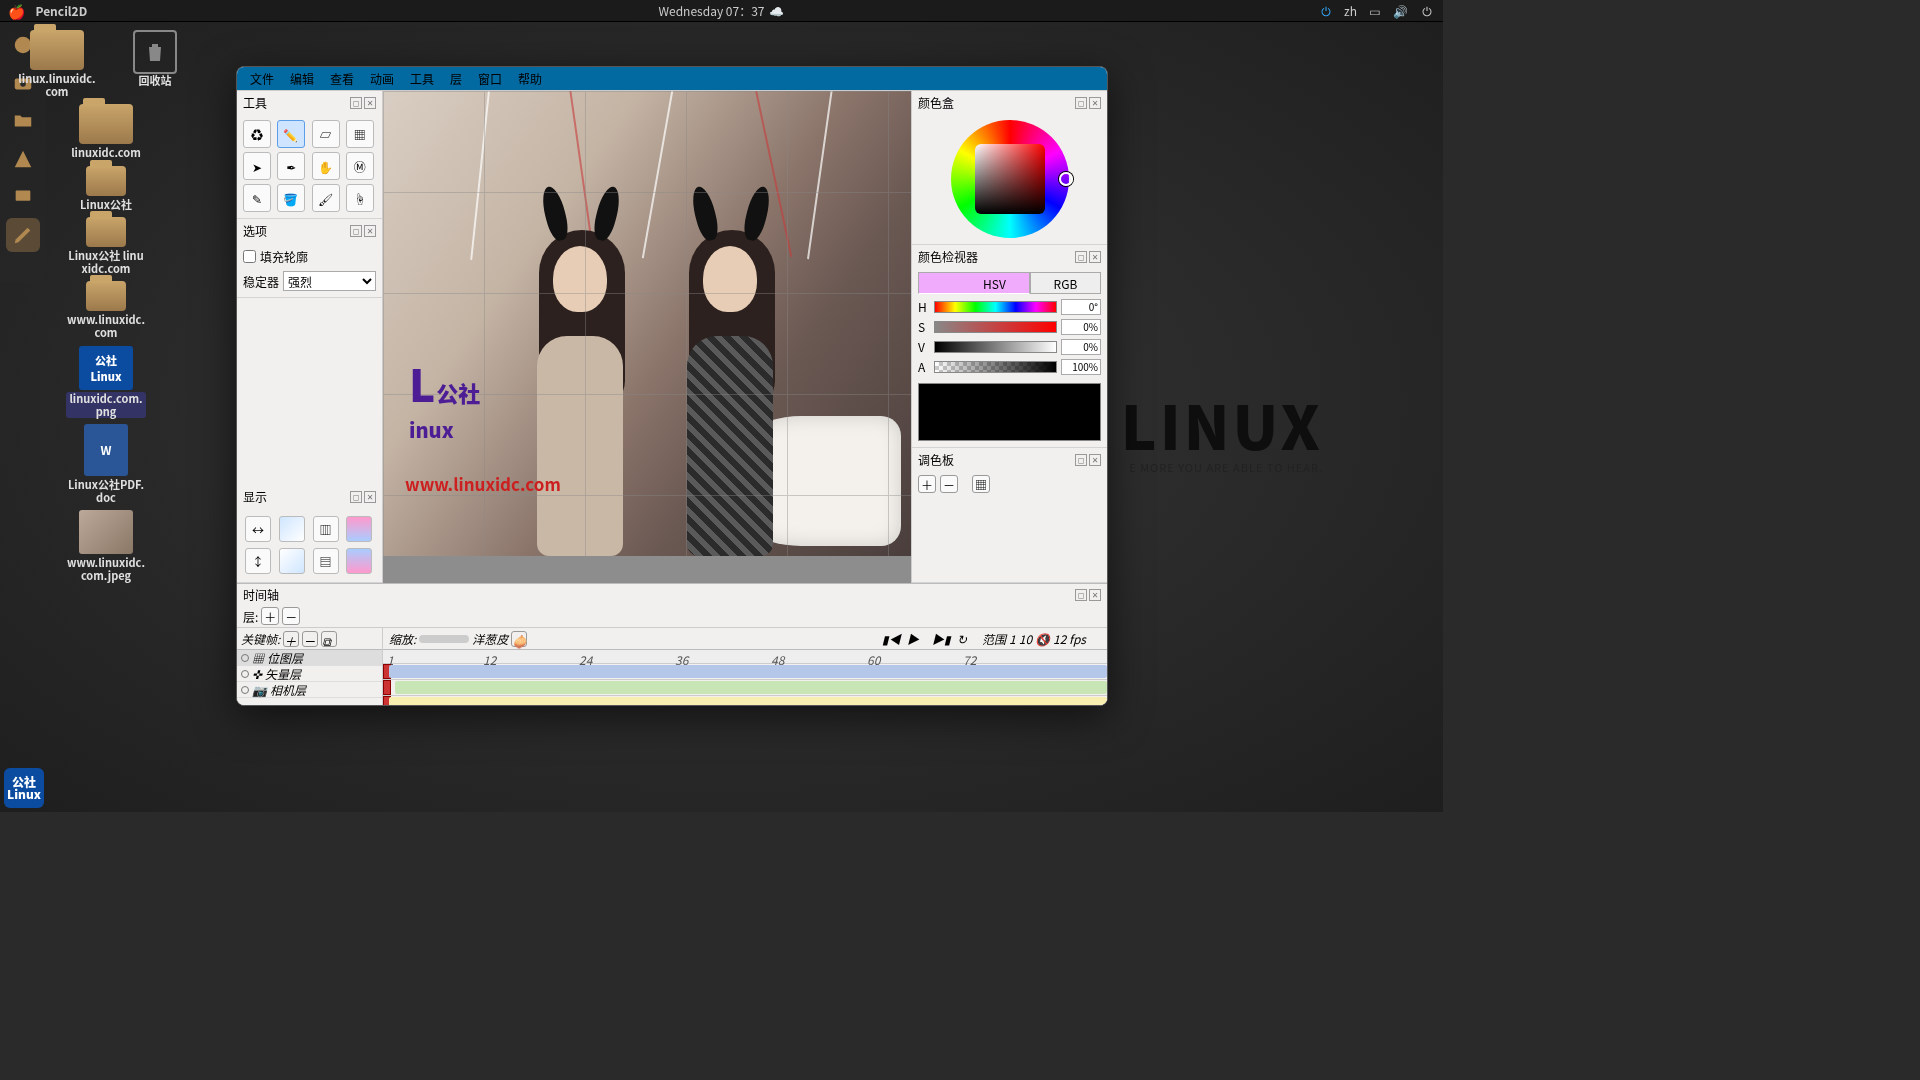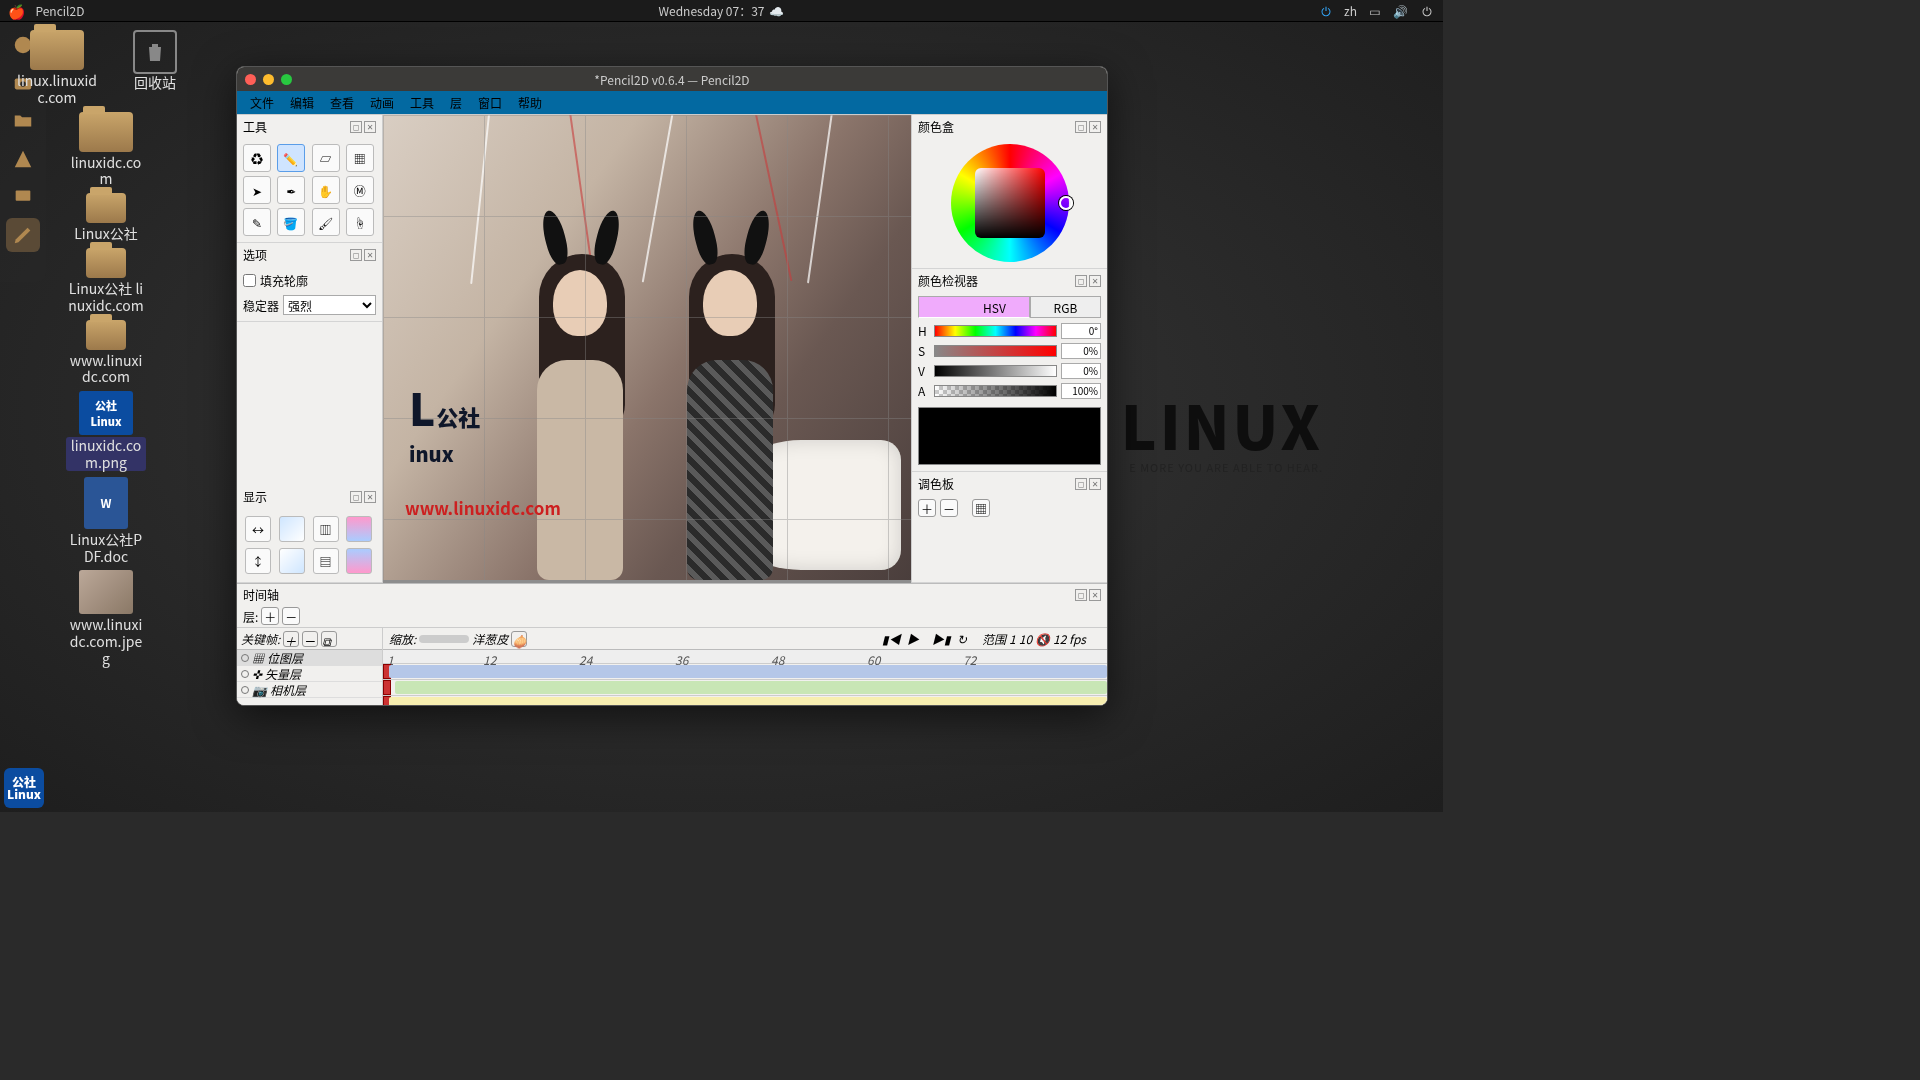--- a/index.html
+++ b/index.html
@@ -9,41 +9,41 @@
 .wallpaper { position: absolute; inset: 0; background:
   radial-gradient(ellipse at 50% 50%, #373737 0%, #282828 60%, #1e1e1e 100%);
 }
 .watermark { position:absolute; right:120px; top:380px; color:#0e0e0e; font-family: Arial Black, sans-serif; }
 .watermark .big { font-size:60px; font-weight:900; letter-spacing:3px; }
 .watermark .sub { font-size:11px; letter-spacing:1px; color:#222; margin-top:-8px; text-align:right;}
 
 
 .topbar { position:absolute; top:0; left:0; right:0; height:22px; background:#1b1b1b; color:#ccc; display:flex; align-items:center; padding:0 8px; border-bottom:1px solid #000;}
 .topbar .apple { font-size:14px; margin-right:10px; }
-.topbar .appname { font-weight:400; }
+.topbar .appname { font-weight:700; }
 .topbar .center { position:absolute; left:50%; transform:translateX(-50%); display:flex; align-items:center; gap:4px;}
 .topbar .right { margin-left:auto; display:flex; gap:10px; align-items:center;}
 .tico { display:inline-flex; width:16px; height:16px; align-items:center; justify-content:center;}
 
 
 .dock { position:absolute; left:0; top:22px; width:46px; height:260px; background:rgba(40,40,40,.4); border-radius:0 10px 10px 0; display:flex; flex-direction:column; align-items:center; padding:6px 0; gap:4px;}
 .dock .d { width:34px; height:34px; border-radius:6px; display:flex; align-items:center; justify-content:center; color:#b08850; }
 .dock .d.active { background:#5a4a36; }
 .dock svg { width:22px; height:22px; fill:#b08850; }
 
 
 .launcher { position:absolute; left:4px; bottom:4px; width:40px; height:40px; background:#0b4ca0; border-radius:6px; display:flex; align-items:center; justify-content:center; color:#fff; font-weight:900; font-size:10px; text-align:center; line-height:1;}
 
 
 .desktop-icons { position:absolute; left:56px; top:30px; width:100px; display:flex; flex-direction:column; gap:6px; align-items:center;}
 .dicon { width:80px; text-align:center; color:#e0e0e0; }
 .dicon .folder { width:54px; height:40px; margin:0 auto 2px; background:linear-gradient(#c9a56a,#9c794b); border-radius:4px; position:relative;}
 .dicon .folder::before { content:""; position:absolute; top:-6px; left:4px; width:22px; height:8px; background:#c9a56a; border-radius:2px 2px 0 0;}
 .dicon .trash { width:44px; height:44px; margin:0 auto; border:2px solid #888; border-radius:4px; display:flex; align-items:center; justify-content:center; }
-.dicon .txt { font-size:14px; line-height:1.2; word-break:break-all; }
+.dicon .txt { font-size:11px; line-height:1.2; word-break:break-all;font-weight:bold; }
 .dicon .doc { width:44px; height:52px; margin:0 auto 2px; background:#2a5596; border-radius:3px; display:flex; align-items:center; justify-content:center; color:#fff; font-weight:700;}
 .dicon .img { width:54px; height:44px; margin:0 auto 2px; background:linear-gradient(135deg,#bba899,#8a7866); border-radius:3px;}
 .dicon.sel .txt { background:#336; border-radius:3px; }
 .dicon .png { width:54px; height:44px; margin:0 auto 2px; background:#0b4ca0; border-radius:3px; display:flex; align-items:center; justify-content:center; color:#fff; font-weight:900; font-size:11px;}
 .dicon.sel { }
 
 
 .appwin { position:absolute; left:236px; top:66px; width:872px; height:640px; background:#f1f0ee; border-radius:8px; box-shadow:0 10px 40px rgba(0,0,0,.6); display:flex; flex-direction:column; overflow:hidden; border:1px solid #555;}
 .titlebar { height:24px; background:#3b3a38; display:flex; align-items:center; padding:0 8px; color:#ccc; position:relative;}
 .traffic { display:flex; gap:7px;}
@@ -58,21 +58,21 @@
 .rightcol { width:196px; display:flex; flex-direction:column; border-left:1px solid #ccc;}
 .centercol { flex:1; background:#8d8d8d; display:flex; align-items:flex-start; justify-content:center; padding:0; overflow:hidden;}
 .canvas { width:100%; height:465px; background:#aaa; position:relative; }
 .canvas .photo { position:absolute; inset:0; background:
   linear-gradient(125deg,#d9cec3 0%, #c4b4a4 30%, #8a746a 55%, #6a5852 70%, #4a3e3c 100%);
   overflow:hidden;}
 .canvas .grid { position:absolute; inset:0; background-image:
   linear-gradient(#888 1px, transparent 1px),
   linear-gradient(90deg,#888 1px, transparent 1px);
   background-size: 101px 101px; opacity:.4;}
-.canvas .ov1 { position:absolute; left:26px; top:260px; color:#0f172a; font-weight:900; }
+.canvas .ov1 { position:absolute; left:26px; top:260px; color:#4c1d95; font-weight:900; }
 .canvas .ov1 .b { font-size:44px; letter-spacing:1px;}
 .canvas .ov1 .s { font-size:22px; }
 .canvas .ov2 { position:absolute; left:22px; top:380px; color:#cc2020; font-size:17px; font-weight:600;}
 
 .sil { position:absolute; bottom:0; width:150px; height:340px; }
 .sil.a { left:120px; }
 .sil.b { left:270px; }
 .sil .head { position:absolute; top:30px; left:50px; width:54px; height:66px; background:#e8cdb6; border-radius:50% 50% 45% 45%; }
 .sil .hair { position:absolute; top:14px; left:36px; width:86px; height:180px; background:#2c211e; border-radius:44px 44px 30px 30px; }
 .sil .body { position:absolute; top:120px; left:34px; width:86px; height:220px; border-radius:30px 30px 12px 12px;}
@@ -261,28 +261,20 @@
       <div class="doc">W</div>
       <div class="txt">Linux公社PDF.doc</div>
     </div>
   <div class="dicon">
       <div class="img"></div>
       <div class="txt">www.linuxidc.com.jpeg</div>
     </div>
 </div>
 
 <div class="appwin">
-  <div class="titlebar">
-    <div class="traffic">
-      <span class="tc-r"></span>
-      <span class="tc-y"></span>
-      <span class="tc-g"></span>
-    </div>
-    <div class="title">*Pencil2D v0.6.4 — Pencil2D</div>
-  </div>
   <div class="menubar">
     <span>文件</span>
     <span>编辑</span>
     <span>查看</span>
     <span>动画</span>
     <span>工具</span>
     <span>层</span>
     <span>窗口</span>
     <span>帮助</span>
   </div>

